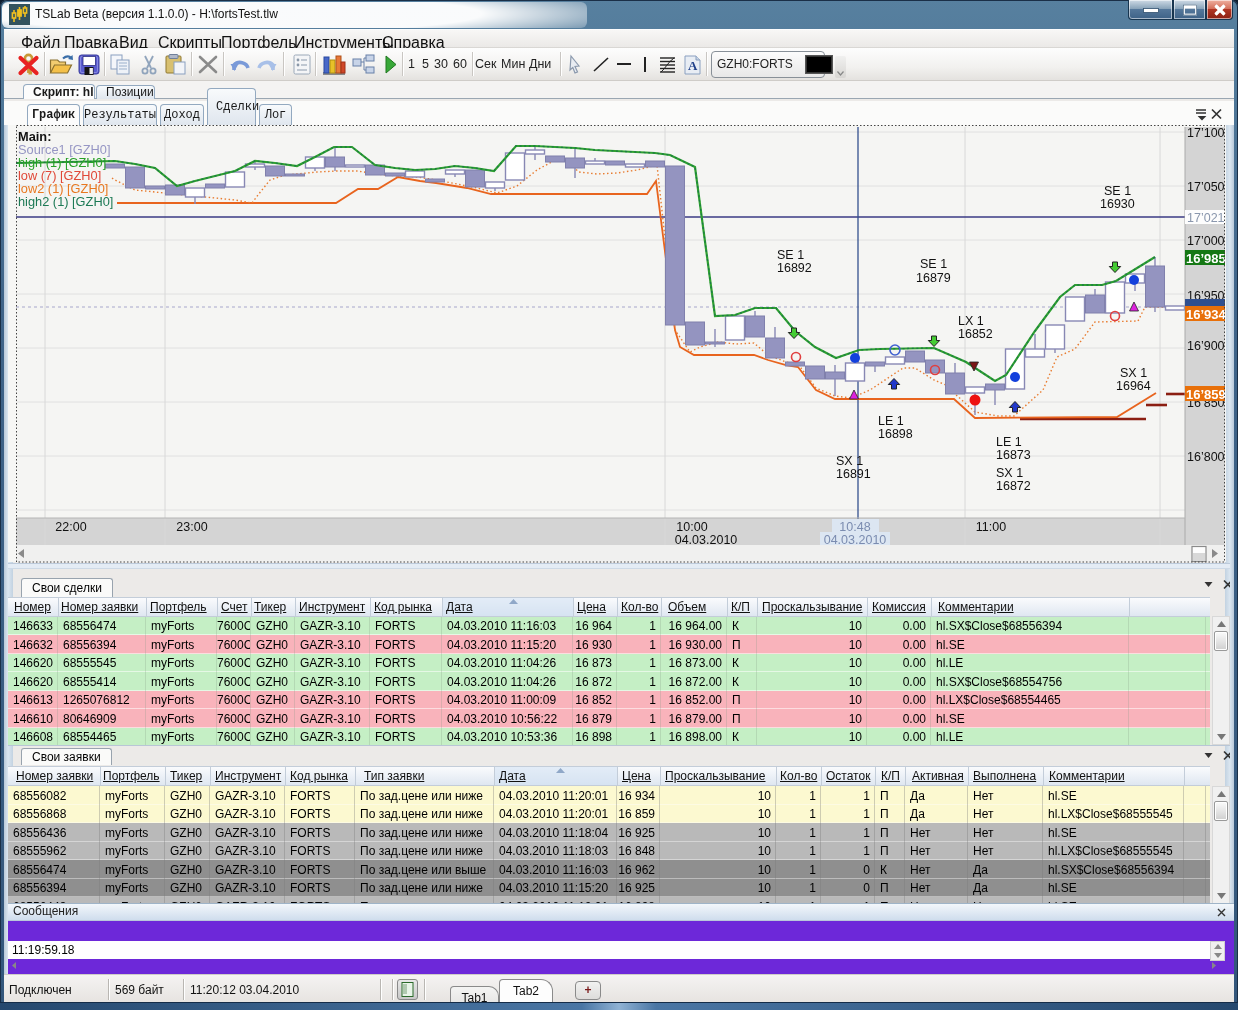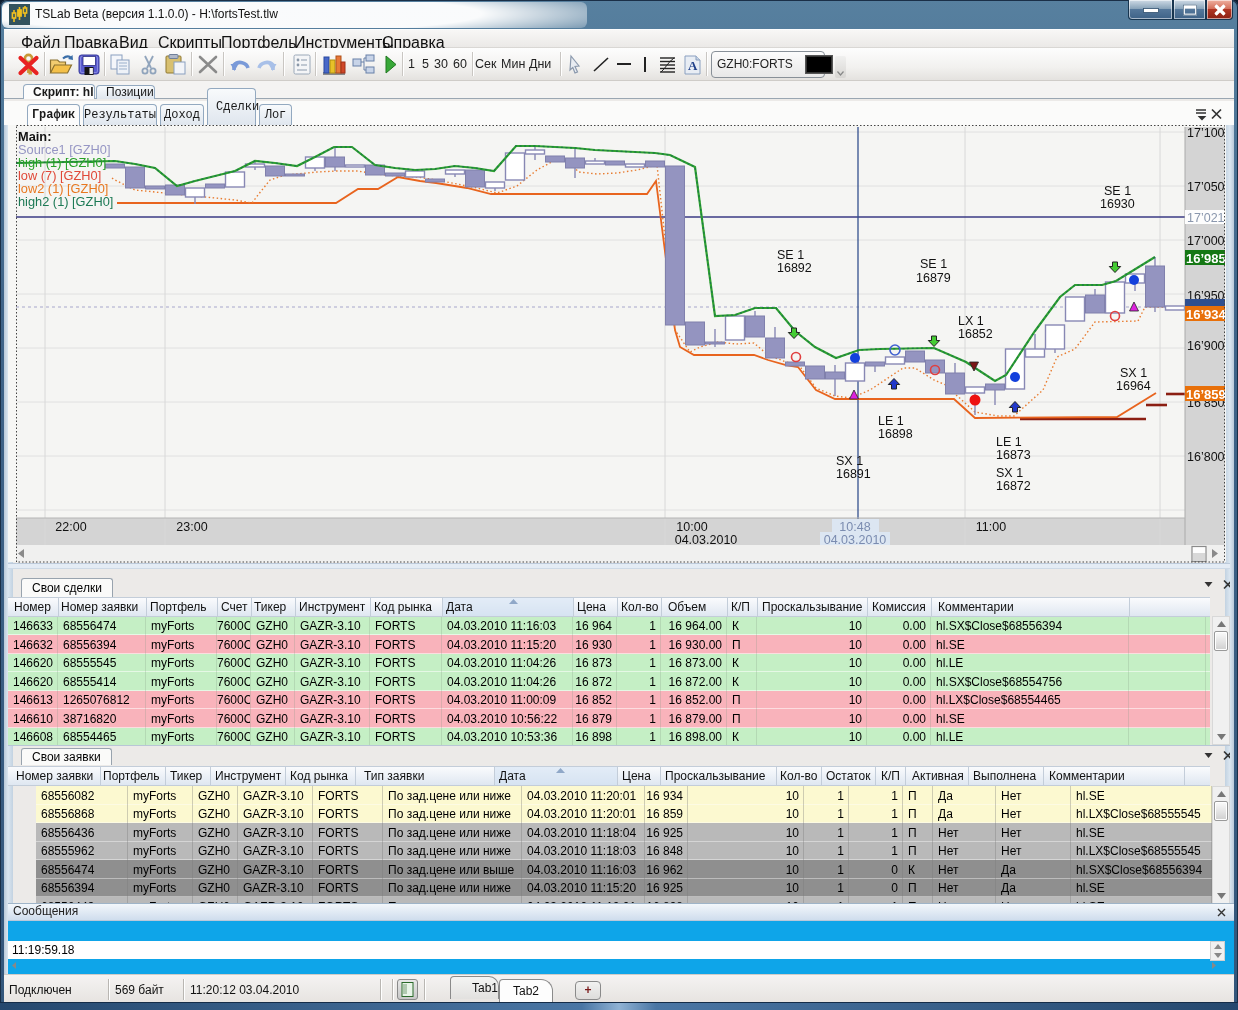--- a/index.html
+++ b/index.html
@@ -20,21 +20,21 @@
 .mi { position:absolute; top:4px; font-size:16px; color:#111; }
 #toolbar { position:absolute; left:0; top:19px; width:100%; height:33px; background:linear-gradient(#fdfdfd,#f2f1ef 60%,#e4e2df); border-bottom:1px solid #cfccc8; }
 .tsep { position:absolute; top:4px; width:1px; height:24px; background:#c9c6c2; box-shadow:1px 0 0 #fff; }
 .ttext { position:absolute; top:9px; font-size:12.5px; color:#222; }
 
 #tabs1 { position:absolute; left:0; top:52px; width:100%; height:18px; background:#f4f3f2; }
 #tabs1 .line { position:absolute; left:0; bottom:0; width:100%; height:1px; background:#9aa6b2; }
 #tabs2 { position:absolute; left:0; top:72px; width:100%; height:24px; background:#fbfbfa;font-family:Liberation Mono, monospace; }
 .tab { position:absolute; bottom:0; z-index:1; white-space:nowrap; font-size:12px; color:#1a1a1a; border:1px solid #93a9c0; border-bottom:none; border-radius:4px 4px 0 0; background:linear-gradient(#f8fafc,#dfe6ee); padding:0 9px; line-height:20px; }
 .tab.act { background:#fcfcfc; font-weight:bold; z-index:2; }
-.hdr { position:absolute; font-size:12px; color:#111; }
+.hdr { position:absolute; font-size:12px; color:#111;text-decoration:underline; }
 .c { position:absolute; top:0; height:100%; overflow:hidden; padding:2.5px 0 0 5px; white-space:nowrap; }
 .c.r { text-align:right; padding-right:4px; padding-left:0; }
 
 #deals .c1 { left:0px; width:50px; }
 #deals .c2 { left:50px; width:88px; }
 #deals .c3 { left:138px; width:71px; }
 #deals .c4 { left:209px; width:34px; }
 #deals .c5 { left:243px; width:44px; }
 #deals .c6 { left:287px; width:75px; }
 #deals .c7 { left:362px; width:72px; }
@@ -72,25 +72,25 @@
 #orders .o14 { left:960px; width:75px; }
 #orders .o15 { left:1035px; width:141px; }
 #orders .o16 { left:1176px; width:22px; }
 #orders { position:absolute; left:4px; top:716px; width:1222px; height:158px; font-size:12px; overflow:hidden; border-top:1px solid #b9c6d6; }
 #ohead { position:absolute; left:0; top:20px; width:1202px; height:20px; background:linear-gradient(#fafbfd,#dfe7f1); border:1px solid #c3cdd9; border-left:none;border-right:none; }
 .orow { position:absolute; left:0; width:1202px; height:18.5px; }
 .orow.y { background:#fcf9d0; }
 .orow.gr1 { background:#b9b9b9; }
 .orow.gr2 { background:#8f8f8f; }
 .orow .c { border-right:1px solid rgba(120,120,120,.35); }
-.orow { box-shadow:inset 0 -1px 0 rgba(255,255,255,.4);margin-left:28px; }
+.orow { box-shadow:inset 0 -1px 0 rgba(255,255,255,.4); }
 
 .vscroll { position:absolute; width:18px; background:#f0f0f0; border:1px solid #d8d8d8; }
 
-#msgs { position:absolute; left:4px; top:874px; width:1226px; height:71px; background:#0ea5e9; border-top:1px solid #9fb4c8;padding-left:6px; }
+#msgs { position:absolute; left:4px; top:874px; width:1226px; height:71px; background:#6d28d9; border-top:1px solid #9fb4c8;padding-left:6px; }
 #msgs .bar { position:absolute; left:0; top:0; width:100%; height:17px; background:linear-gradient(#f3f7fb,#cfdded); border-bottom:1px solid #b9c8da; font-size:12px; color:#222; padding-left:5px; }
 
 #status { position:absolute; left:0; top:945px; width:100%; height:29px; background:linear-gradient(#f5f3f2,#e6e3e0); border-top:1px solid #cfccc8; font-size:12px; color:#111; }
 .ssep { position:absolute; top:4px; width:1px; height:21px; background:#b9b6b2; box-shadow:1px 0 0 #fff; }
 </style></head>
 <body>
 <div id="win">
   <div id="titlebar">
     <div id="tglow"></div>
     <div id="ticon"><svg width="21" height="21" viewBox="0 0 21 21">
@@ -594,21 +594,21 @@
           <div class="c c10 r">1</div>
           <div class="c c11 r">16 852.00</div>
           <div class="c c12">П</div>
           <div class="c c13 r">10</div>
           <div class="c c14 r">0.00</div>
           <div class="c c15">hl.LX$Close$68554465</div>
           <div class="c c16"></div>
         </div>
         <div style="top:140.0px" class="trow p">
 <div class="c c1">146610</div>
-          <div class="c c2">38716820</div>
+          <div class="c c2">80646909</div>
           <div class="c c3">myForts</div>
           <div class="c c4">7600C</div>
           <div class="c c5">GZH0</div>
           <div class="c c6">GAZR-3.10</div>
           <div class="c c7">FORTS</div>
           <div class="c c8">04.03.2010 10:56:22</div>
           <div class="c c9 r">16 879</div>
           <div class="c c10 r">1</div>
           <div class="c c11 r">16 879.00</div>
           <div class="c c12">П</div>
@@ -864,18 +864,18 @@
             <g stroke="#5a8a5a" stroke-width="0.8">
               <line x1="2" y1="3" x2="6" y2="3"></line>
               <line x1="2" y1="5" x2="6" y2="5"></line>
               <line x1="2" y1="7" x2="6" y2="7"></line>
               <line x1="2" y1="9" x2="6" y2="9"></line>
               <line x1="2" y1="11" x2="6" y2="11"></line>
             </g>
           </svg>
         </div>
       <div class="ssep" style="left:420px;"></div>
-      <div style="position:absolute;left:446px;top:1px;width:49px;height:23px;border:1px solid #8a8a8a;border-bottom:none;border-radius:4px 10px 0 0;background:linear-gradient(#f4f4f3,#e2e1df);text-align:right;line-height:22px;">Tab1</div>
+      <div style="position:absolute;left:446px;top:11px;width:49px;height:23px;border:1px solid #8a8a8a;border-bottom:none;border-radius:4px 10px 0 0;background:linear-gradient(#f4f4f3,#e2e1df);text-align:center;line-height:22px;">Tab1</div>
       <div style="position:absolute;left:495px;top:4px;width:54px;height:24px;border:1px solid #8a8a8a;border-bottom:none;border-radius:4px 12px 0 0;background:#fdfdfd;text-align:center;line-height:23px;">Tab2</div>
       <div style="position:absolute;left:571px;top:6px;width:26px;height:19px;border:1px solid #8a8a8a;border-radius:4px;background:linear-gradient(#f2f2f1,#dddcda);text-align:center;line-height:17px;color:#7a1a1a;font-weight:bold;">+</div>
     </div>
   </div>
   <div style="position:absolute;left:0;top:1002px;width:1238px;height:8px;background:linear-gradient(90deg,#25486e,#4a76a4 47%,#8fb2d4 50%,#4a76a4 53%,#25486e);border-top:1px solid #142c48;"></div>
 </div>
 </body></html>

